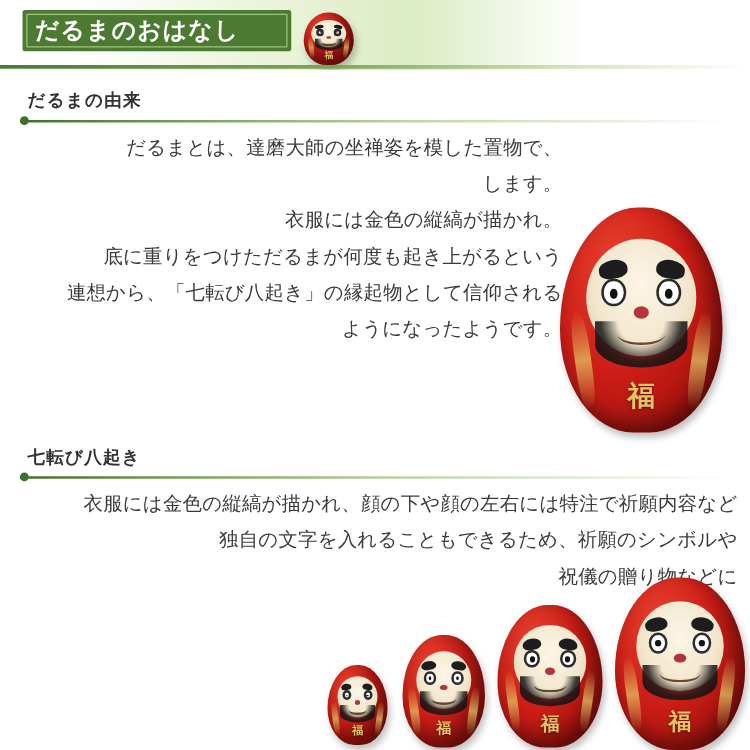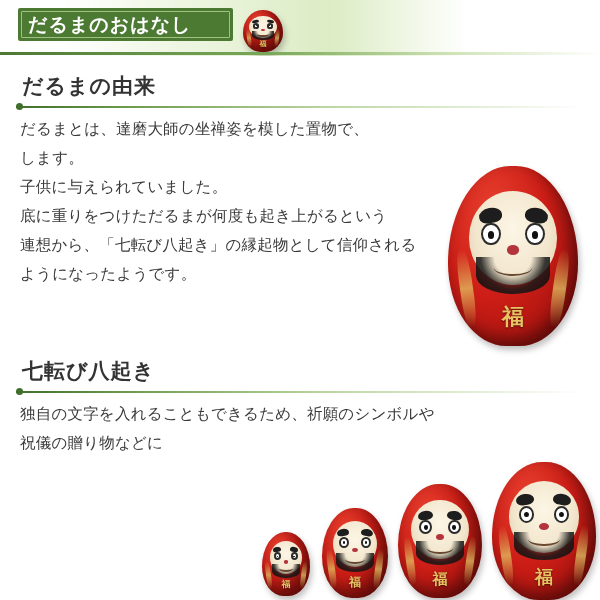--- a/index.html
+++ b/index.html
@@ -73,21 +73,21 @@
     height: 3px;
     background: linear-gradient(to right, #4c7a33 0%, #7aa85a 45%, #cfe3b5 75%, #ffffff 100%);
   }
 
   
   .section {
     position: relative;
     padding: 0 16px;
   }
   .sec-heading {
-    font-size: 21px;
+    font-size: 14px;
     font-weight: bold;
     color: #333333;
     letter-spacing: 1px;
     padding: 16px 0 4px 6px;
   }
   .sec-rule {
     position: relative;
     height: 2px;
     background: linear-gradient(to right, #3f6f2a 0%, #6d9c4c 20%, #bcd6a2 55%, #ffffff 100%);
     margin: 2px 0 6px 0;
@@ -104,20 +104,21 @@
   }
   .body-text {
     font-size: 15.5px;
     line-height: 29px;
     color: #3a3a3a;
     padding-left: 4px;
     letter-spacing: 0.2px;
   }
   .body-text div {
     white-space: nowrap;
+    text-align: right;
   }
 
   .sec1 {
     height: 285px;
   }
   .sec1 .body-text {
     width: 430px;
   }
   .sec2 .body-text {
     width: 570px;
@@ -281,21 +282,21 @@
 
     <div class="banner-underline"></div>
   </div>
 
   <div class="section sec1">
     <div class="sec-heading">だるまの由来</div>
     <div class="sec-rule"></div>
     <div class="body-text">
       <div>だるまとは、達磨大師の坐禅姿を模した置物で、</div>
       <div>します。</div>
-      <div>子供に与えられていました。</div>
+      <div>衣服には金色の縦縞が描かれ。</div>
       <div>底に重りをつけただるまが何度も起き上がるという</div>
       <div>連想から、「七転び八起き」の縁起物として信仰される</div>
       <div>ようになったようです。</div>
     </div>
 
     <div class="daruma" id="daruma-large">
       <div class="dr-body">
         <div class="dr-face">
           <div class="dr-brow l"></div>
           <div class="dr-brow r"></div>
@@ -313,20 +314,21 @@
         <div class="dr-gold-r"></div>
         <div class="dr-kanji">福</div>
       </div>
     </div>
   </div>
 
   <div class="section sec2">
     <div class="sec-heading">七転び八起き</div>
     <div class="sec-rule"></div>
     <div class="body-text">
+      <div>衣服には金色の縦縞が描かれ、顔の下や顔の左右には特注で祈願内容など</div>
       <div>独自の文字を入れることもできるため、祈願のシンボルや</div>
       <div>祝儀の贈り物などに</div>
     </div>
   </div>
 
   <div class="daruma" id="daruma-row-1">
     <div class="dr-body">
       <div class="dr-face">
         <div class="dr-brow l"></div>
         <div class="dr-brow r"></div>

